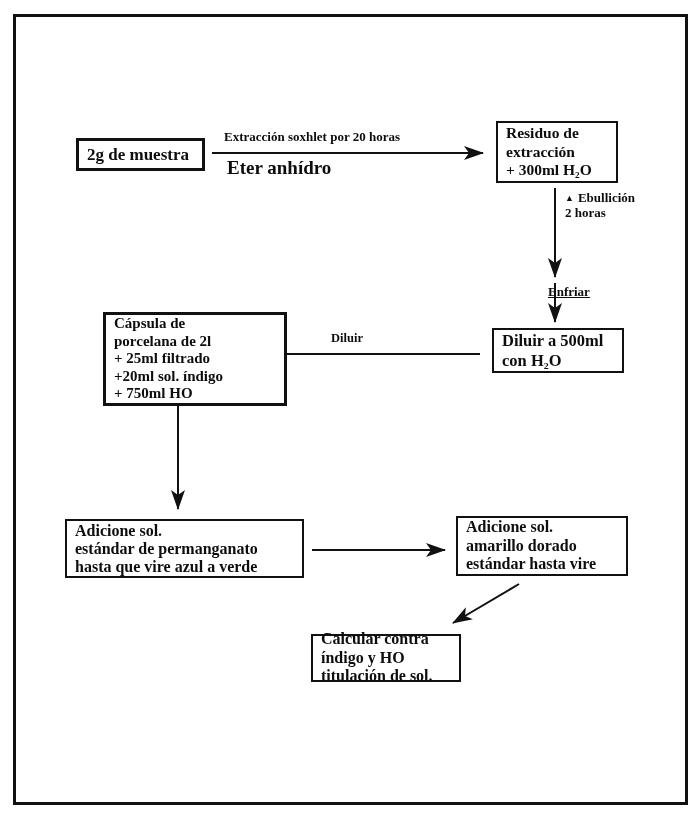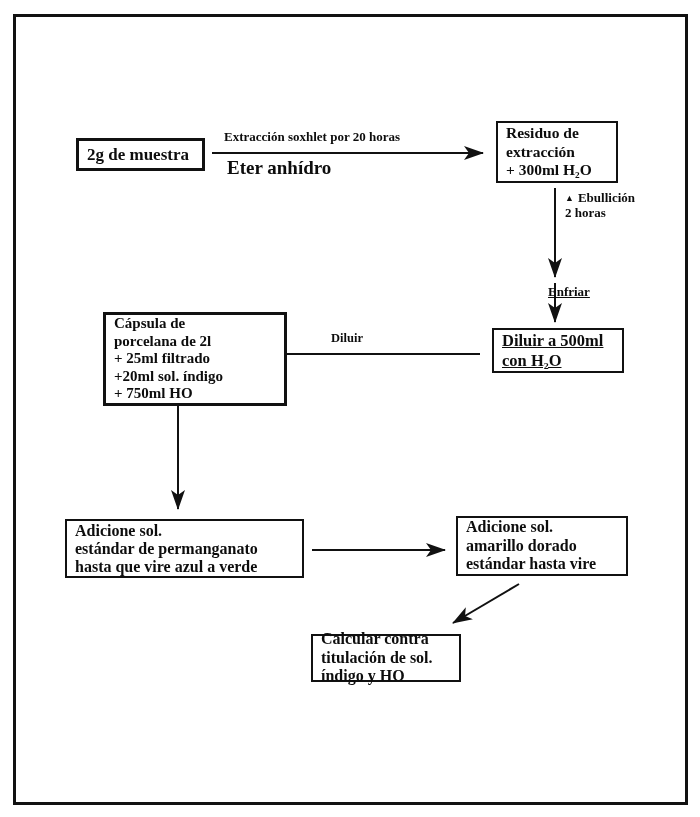--- a/index.html
+++ b/index.html
@@ -74,21 +74,21 @@
   <div class="node" style="left:76px; top:138px; width:129px; height:33px; border-width:3px; font-size:17px;">
     <div class="ln">2g de muestra</div>
   </div>
 
   <div class="node" style="left:496px; top:121px; width:122px; height:62px; font-size:15.5px; line-height:18.5px;">
     <div class="ln">Residuo de</div>
     <div class="ln">extracción</div>
     <div class="ln">+ 300ml H₂O</div>
   </div>
 
-  <div class="node" style="left:492px; top:328px; width:132px; height:45px; font-size:16.5px; line-height:20px;text-decoration:underline;">
+  <div class="node" style="left:492px; top:328px; width:132px; height:45px; font-size:16.5px; line-height:20px;">
     <div class="ln">Diluir a 500ml</div>
     <div class="ln">con H₂O</div>
   </div>
 
   <div class="node" style="left:103px; top:312px; width:184px; height:94px; border-width:3px; font-size:15px; line-height:17.5px;">
     <div class="ln">Cápsula de</div>
     <div class="ln">porcelana de 2l</div>
     <div class="ln">+ 25ml filtrado</div>
     <div class="ln">+20ml sol. índigo</div>
     <div class="ln">+ 750ml HO</div>
@@ -101,22 +101,22 @@
   </div>
 
   <div class="node" style="left:456px; top:516px; width:172px; height:60px; font-size:16px; line-height:18.5px;">
     <div class="ln">Adicione sol.</div>
     <div class="ln">amarillo dorado</div>
     <div class="ln">estándar hasta vire</div>
   </div>
 
   <div class="node" style="left:311px; top:634px; width:150px; height:48px; font-size:16px; line-height:18.5px;">
     <div class="ln">Calcular contra</div>
+    <div class="ln">índigo y HO</div>
     <div class="ln">titulación de sol.</div>
-    <div class="ln">índigo y HO</div>
   </div>
 
   <div class="lbl" style="left:224px; top:129px; font-size:13px;">Extracción soxhlet por 20 horas</div>
 
   <div class="lbl" style="left:227px; top:157px; font-size:19px;">Eter anhídro</div>
 
   <div class="lbl" style="left:565px; top:191px; font-size:13px; line-height:14px;">
     <div><span class="delta">▲</span><span>Ebullición</span></div>
     <div>2 horas</div>
   </div>

